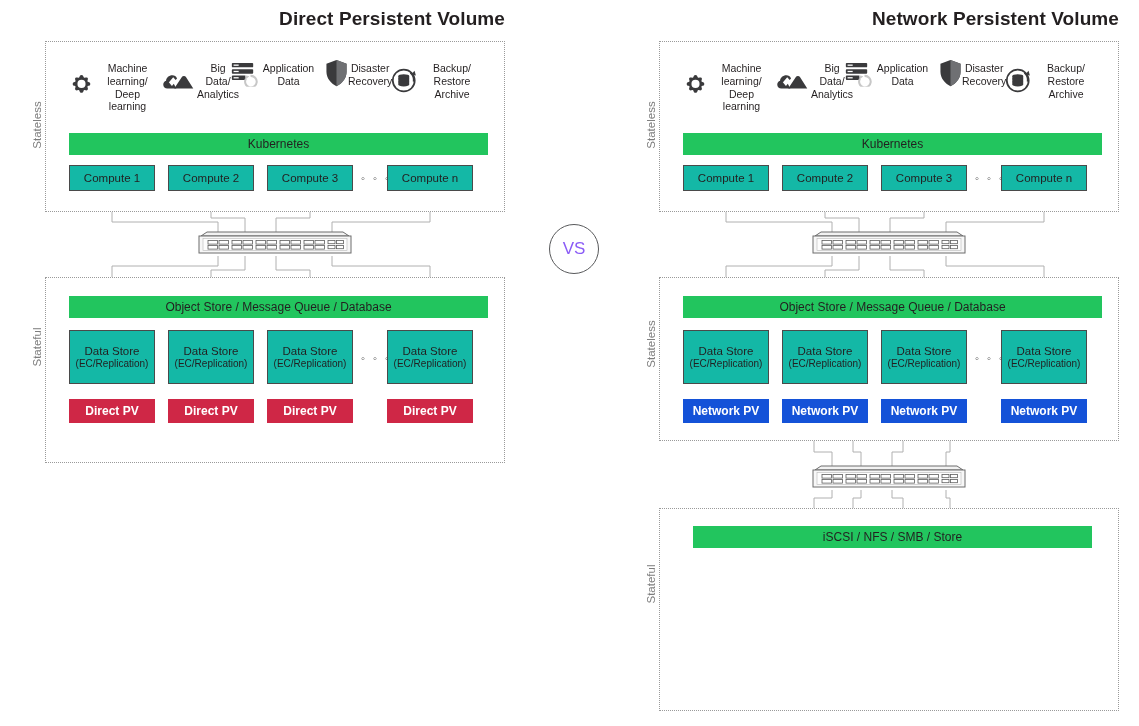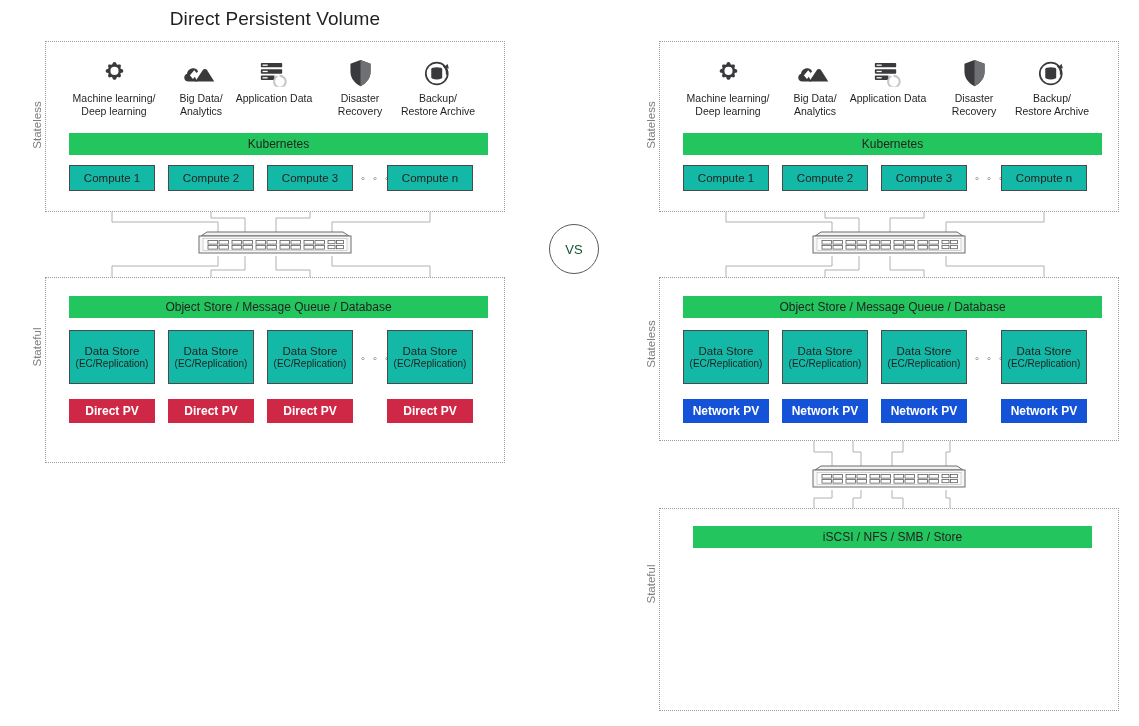--- a/index.html
+++ b/index.html
@@ -8,23 +8,23 @@
     width: 1139px; height: 726px;
     background: #ffffff;
     font-family: "Liberation Sans", sans-serif;
     color: #231f20;
     overflow: hidden;
   }
   #stage { position: relative; width: 1139px; height: 726px; }
 
   .col-title {
     position: absolute;
-    text-align: center;
+    text-align: right;
     font-size: 19px;
-    font-weight: 400;
+    font-weight: 700;
     color: #231f20;
     letter-spacing: .1px;
     white-space: nowrap;
   }
 
   .panel {
     position: absolute;
     border: 1px dotted #9a9a9a;
     background: #ffffff;
   }
@@ -84,40 +84,39 @@
     position: absolute;
     font-size: 11px;
     letter-spacing: 2.5px;
     color: #4a4a4a;
     white-space: nowrap;
   }
 
   .icon-cell {
     position: absolute;
     display: flex;
-    flex-direction: column;
     align-items: center;
     text-align: center;
   }
   .icon-cell .glyph { height: 30px; display: flex; align-items: flex-end; justify-content: center; }
   .icon-cell .cap {
     margin-top: 5px;
     font-size: 10.5px;
     line-height: 1.22;
     color: #231f20;
     white-space: pre-line;
   }
 
   .vs-circle {
     position: absolute;
     border: 1.4px solid #58595b;
     border-radius: 50%;
     display: flex; align-items: center; justify-content: center;
-    font-size: 13px;
-    color: #14532d;
+    font-size: 17px;
+    color: #8b5cf6;
     background: #fff;
   }
 
   .svg-layer { position: absolute; left: 0; top: 0; pointer-events: none; }
 </style>
 </head>
 <body>
 
 <div id="stage">
 
@@ -386,20 +385,21 @@
   </div>
   <div class="pvbox" style="left:267px; top:399px; width:86px; height:24px; background:#cf2746;">
     <span>Direct PV</span>
   </div>
   <div class="pvbox" style="left:387px; top:399px; width:86px; height:24px; background:#cf2746;">
     <span>Direct PV</span>
   </div>
 
   <div class="vs-circle" style="left:549px; top:224px; width:50px; height:50px;">VS</div>
 
+  <div class="col-title" style="left:659px; top:8px; width:460px;">Network Persistent Volume</div>
 
   <div class="vlabel" style="left:616px; top:119px; width:70px;">Stateless</div>
 
   <div class="panel" style="left:659px; top:41px; width:460px; height:171px;"></div>
 
   <div class="icon-cell" style="left:682px; top:57px; width:92px;">
     <div class="glyph">
       <svg width="27" height="27" viewBox="0 0 34 34">
           <use href="#ic-gear"></use>
         </svg>

